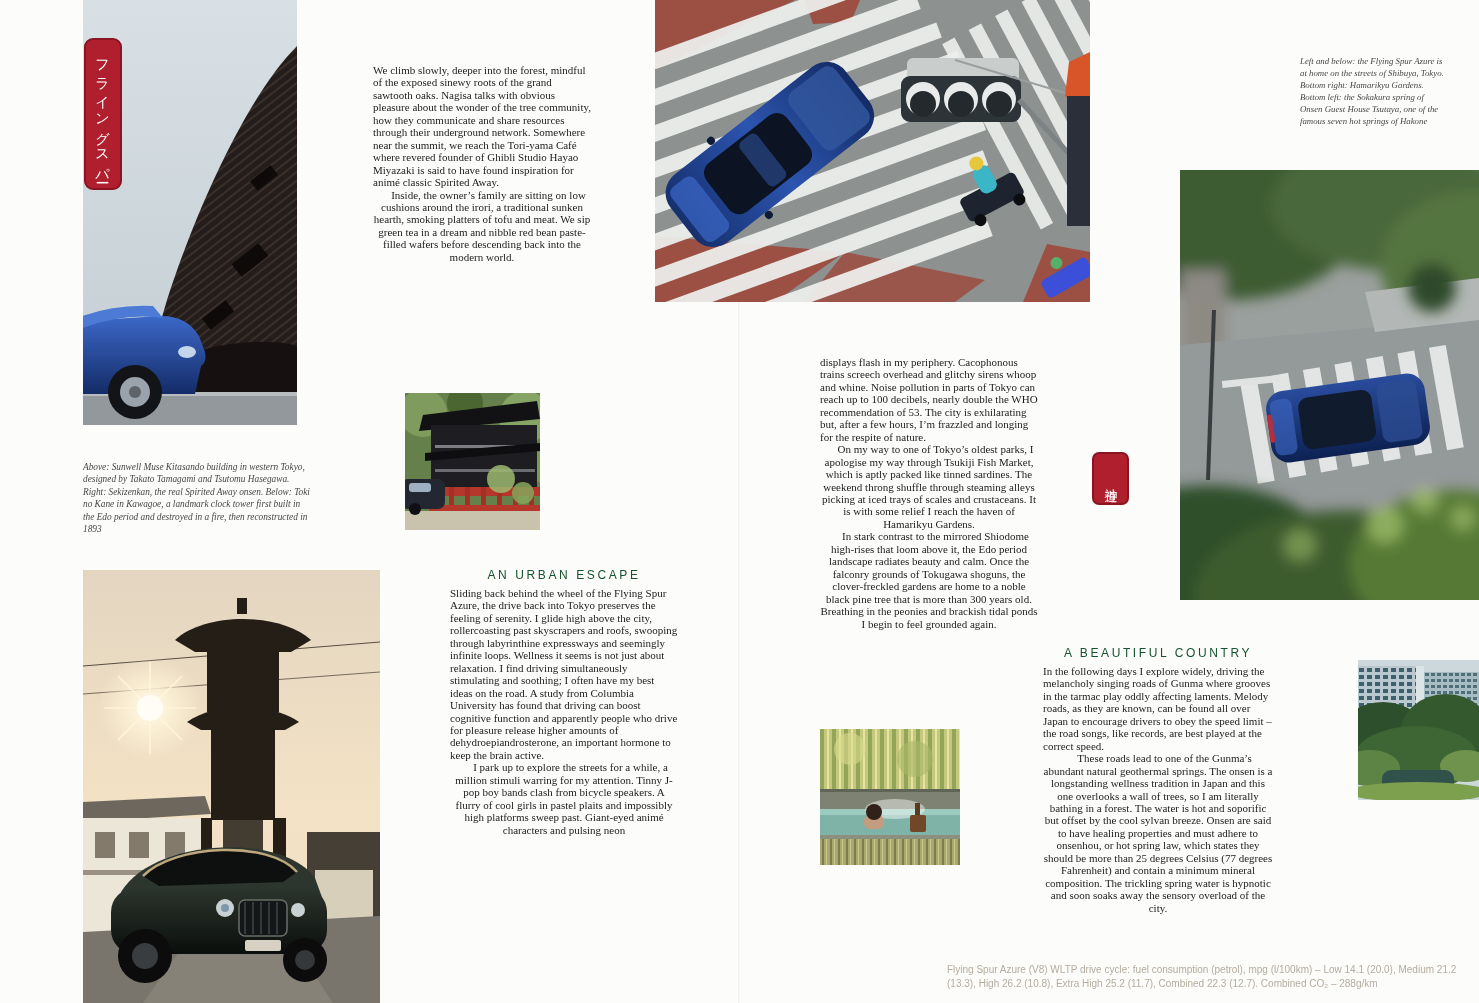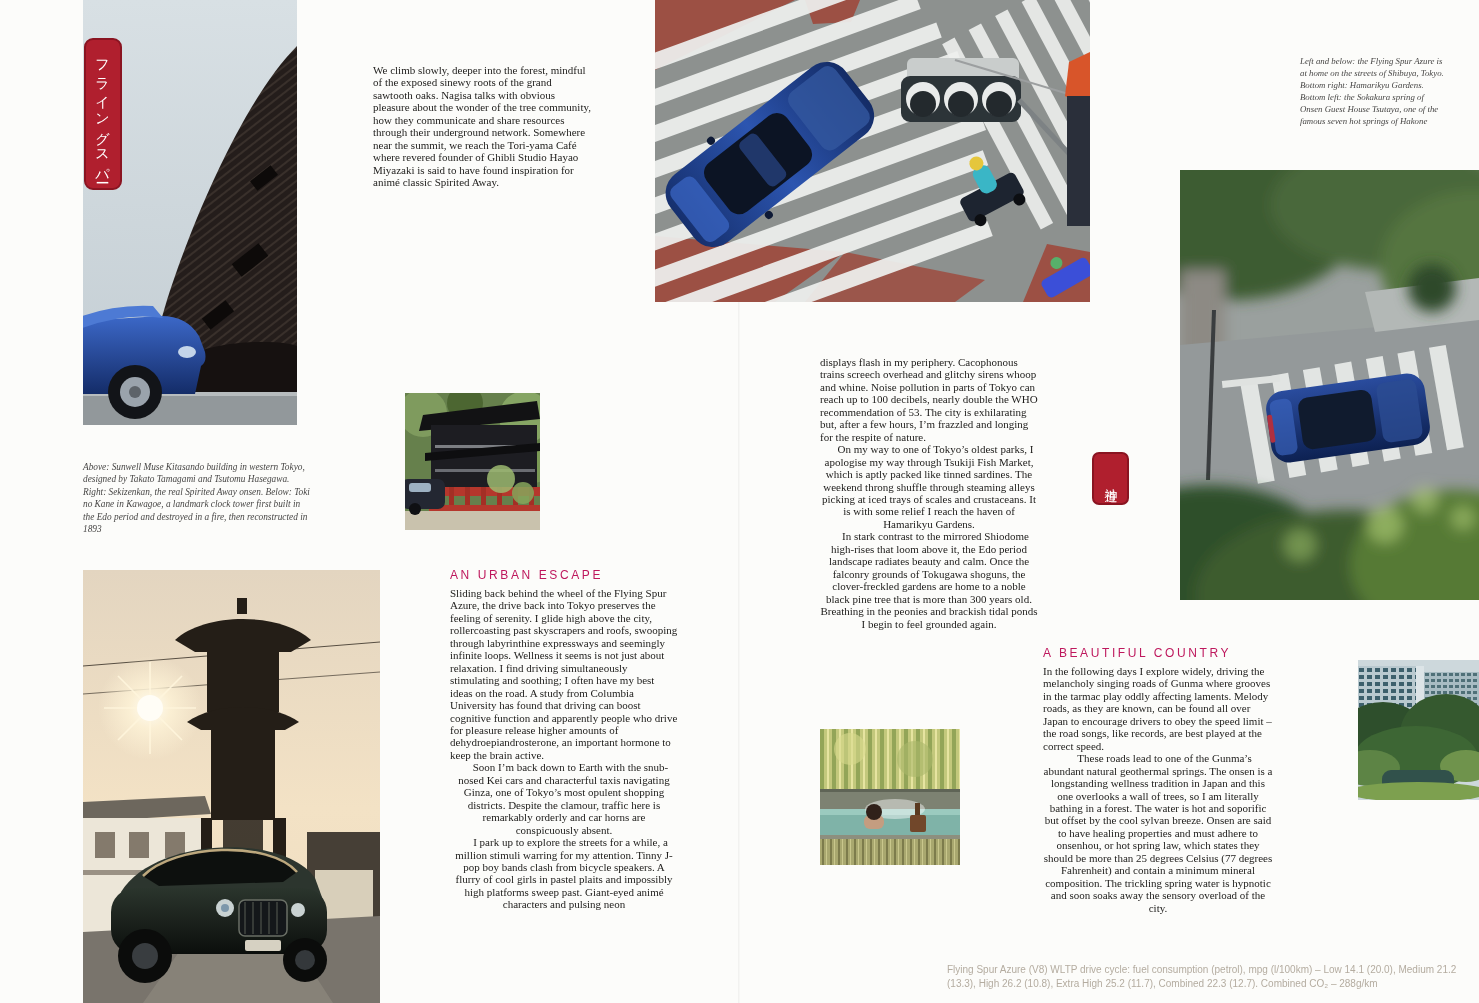--- a/index.html
+++ b/index.html
@@ -9,22 +9,22 @@
     font-family:"Liberation Serif","DejaVu Serif",serif;
     color:#1d1c1a;
   }
   .abs{position:absolute;}
   
   .textcol{font-size:11px;line-height:12.45px;text-align:left;}
   .textcol p{margin:0;}
   .textcol p + p{text-indent:13px;text-align:center;}
   .colhead{
     font-family:"Liberation Sans","DejaVu Sans",sans-serif;
-    font-size:12px;letter-spacing:2.6px;color:#be185d;font-weight:400;
-    margin:0 0 5px 0;white-space:nowrap;
+    font-size:12px;letter-spacing:2.6px;color:#14532d;font-weight:400;
+    margin:0 0 5px 0;white-space:nowrap;text-align:center;
   }
   .caption{
     font-style:italic;font-size:9.3px;line-height:12.4px;color:#474645;
   }
   .footer{
     font-family:"Liberation Sans","DejaVu Sans",sans-serif;
     font-size:10px;line-height:13.5px;color:#b4aca0;
   }
   
   .badge{
@@ -83,20 +83,21 @@
 </div>
 
 <div class="abs badge large" style="left:84px;top:38px;width:38px;height:152px;">
   <span>フライングスパー</span>
 </div>
 
 <div class="abs caption" style="left:83px;top:461px;width:228px;">Above: Sunwell Muse Kitasando building in western Tokyo, designed by Takato Tamagami and Tsutomu Hasegawa. Right: Sekizenkan, the real Spirited Away onsen. Below: Toki no Kane in Kawagoe, a landmark clock tower first built in the Edo period and destroyed in a fire, then reconstructed in 1893</div>
 
 <div class="abs textcol" style="left:373px;top:64px;width:218px;">
     <p>We climb slowly, deeper into the forest, mindful of the exposed sinewy roots of the grand sawtooth oaks. Nagisa talks with obvious pleasure about the wonder of the tree community, how they communicate and share resources through their underground network. Somewhere near the summit, we reach the Tori-yama Café where revered founder of Ghibli Studio Hayao Miyazaki is said to have found inspiration for animé classic Spirited Away.</p>
+    <p>Inside, the owner’s family are sitting on low cushions around the irori, a traditional sunken hearth, smoking platters of tofu and meat. We sip green tea in a dream and nibble red bean paste-filled wafers before descending back into the modern world.</p>
   </div>
 
 <div class="abs photo" style="left:405px;top:393px;width:135px;height:137px;">
 <svg viewBox="0 0 135 137" preserveAspectRatio="none">
   <rect width="135" height="137" fill="#66804c"></rect>
   <circle cx="18" cy="20" r="24" fill="#86a163" opacity="0.8"></circle>
   <circle cx="120" cy="24" r="26" fill="#8fae6a" opacity="0.8"></circle>
   <circle cx="60" cy="10" r="18" fill="#49632f" opacity="0.9"></circle>
   <circle cx="128" cy="70" r="20" fill="#7d9c58" opacity="0.9"></circle>
   <polygon points="18,22 132,8 135,26 14,38" fill="#121214"></polygon>
@@ -123,21 +124,20 @@
   </g>
   <circle cx="96" cy="86" r="14" fill="#9cba70" opacity="0.85"></circle>
   <circle cx="118" cy="100" r="11" fill="#86a65c" opacity="0.85"></circle>
 </svg>
 </div>
 
 <div class="abs" style="left:450px;top:568px;width:228px;">
   <h3 class="colhead">AN URBAN ESCAPE</h3>
   <div class="textcol">
       <p>Sliding back behind the wheel of the Flying Spur Azure, the drive back into Tokyo preserves the feeling of serenity. I glide high above the city, rollercoasting past skyscrapers and roofs, swooping through labyrinthine expressways and seemingly infinite loops. Wellness it seems is not just about relaxation. I find driving simultaneously stimulating and soothing; I often have my best ideas on the road. A study from Columbia University has found that driving can boost cognitive function and apparently people who drive for pleasure release higher amounts of dehydroepiandrosterone, an important hormone to keep the brain active.</p>
-      <p>Soon I’m back down to Earth with the snub-nosed Kei cars and characterful taxis navigating Ginza, one of Tokyo’s most opulent shopping districts. Despite the clamour, traffic here is remarkably orderly and car horns are conspicuously absent.</p>
       <p>I park up to explore the streets for a while, a million stimuli warring for my attention. Tinny J-pop boy bands clash from bicycle speakers. A flurry of cool girls in pastel plaits and impossibly high platforms sweep past. Giant-eyed animé characters and pulsing neon</p>
     </div>
 </div>
 
 <div class="abs photo" style="left:83px;top:570px;width:297px;height:433px;">
 <svg viewBox="0 0 297 433" preserveAspectRatio="none">
   <defs>
     <linearGradient id="skyC" x1="0" y1="0" x2="0" y2="1">
       <stop offset="0" stop-color="#e3d5c0"></stop>
           <stop offset="0.55" stop-color="#f3e2c5"></stop>

